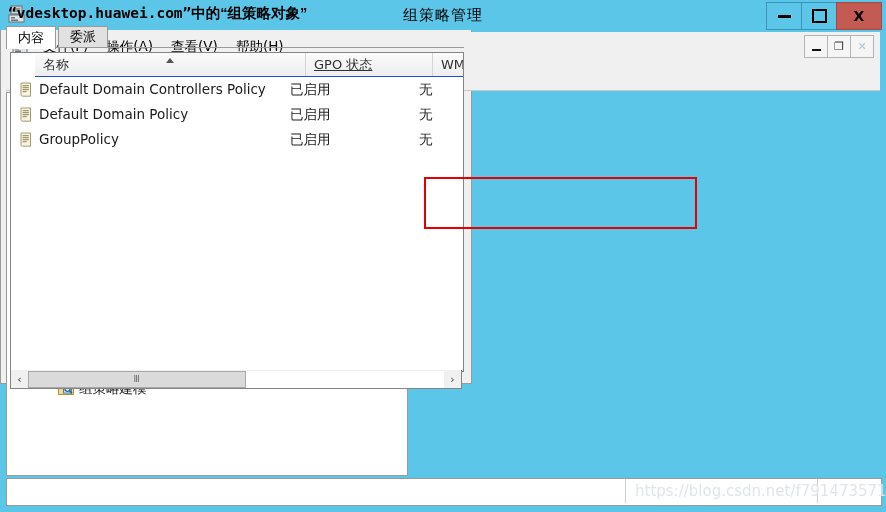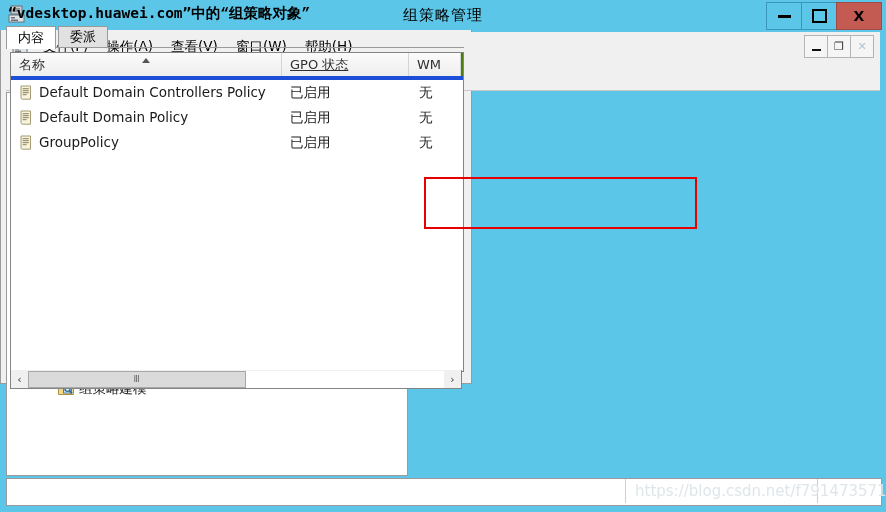--- a/index.html
+++ b/index.html
@@ -59,31 +59,31 @@
   .trow .twist{width:12px;height:20px;display:flex;align-items:center;justify-content:center;flex:0 0 12px;}
   .trow .tico{width:18px;height:18px;flex:0 0 18px;margin-right:4px;display:flex;align-items:center;justify-content:center;}
   .trow .tlbl{font-size:13.5px;color:#1a1a1a;font-family:"DejaVu Sans","Liberation Sans",sans-serif;}
   .trow.sel .tlbl{background:#e4e4e4;padding:1px 3px;margin:-1px -3px;}
   .tri-r{width:0;height:0;border-left:5px solid #5a5a5a;border-top:4px solid transparent;border-bottom:4px solid transparent;}
   .tri-d{width:0;height:0;border-top:5px solid #5a5a5a;border-left:4px solid transparent;border-right:4px solid transparent;}
 
   
   .rtitle{position:absolute;left:8px;top:4px;font-size:14.5px;font-weight:bold;color:#000;
           font-family:"DejaVu Sans Mono","Liberation Mono",monospace;white-space:nowrap;}
-  .rtitle .cn{font-family:Liberation Mono, monospace;}
+  .rtitle .cn{font-family:Liberation Sans, sans-serif;}
   .tabs{position:absolute;left:6px;top:26px;height:22px;display:flex;align-items:flex-start;}
   .tab{height:20px;padding:0 11px;line-height:20px;font-size:13px;color:#000;
        border:1px solid #9a9a9a;border-bottom:none;background:#e1e1e1;margin-right:2px;
        font-family:"DejaVu Sans","Liberation Sans",sans-serif;}
   .tab.active{background:#fff;height:22px;line-height:22px;position:relative;z-index:2;}
   .tabline{position:absolute;left:6px;top:47px;width:458px;height:1px;background:#9a9a9a;}
 
   
   .listbox{position:absolute;left:10px;top:52px;width:452px;height:318px;background:#fff;border:1px solid #848484;overflow:hidden;}
-  .lhead{display:flex;height:23px;background:#4d7c0f;border-bottom:4px solid #1d4ed8;}
+  .lhead{display:flex;height:23px;background:#4d7c0f;border-bottom:1px solid #1d4ed8;margin-left:24px;}
   .lh{position:relative;height:23px;line-height:23px;font-size:13px;color:#303030;padding-left:8px;
       border-right:1px solid #d4d4d4;background:linear-gradient(#fbfbfb,#eeeeee);box-sizing:border-box;
       font-family:"DejaVu Sans","Liberation Sans",sans-serif;overflow:hidden;}
   .sortmark{position:absolute;left:50%;top:5px;width:0;height:0;margin-left:-4px;
             border-bottom:5px solid #555;border-left:4px solid transparent;border-right:4px solid transparent;}
   .lrow{display:flex;height:25px;align-items:center;}
   .lc{height:25px;line-height:25px;font-size:13.5px;color:#1a1a1a;box-sizing:border-box;
       display:flex;align-items:center;overflow:hidden;
       font-family:"DejaVu Sans","Liberation Sans",sans-serif;}
   .lc .gico{width:16px;height:17px;margin:0 6px 0 6px;flex:0 0 16px;}
@@ -138,21 +138,20 @@
         <rect x="3" y="1" width="10" height="7" fill="#c8cdd2" stroke="#6b7176" stroke-width="1"></rect>
         <rect x="1" y="9" width="14" height="7" fill="#dfe3e6" stroke="#6b7176" stroke-width="1"></rect>
         <rect x="3" y="11" width="4" height="1.5" fill="#6b7176"></rect>
         <rect x="3" y="13.5" width="6" height="1.5" fill="#6b7176"></rect>
       </svg>
     </span>
     <div class="menu-items">
       <div class="mi">文件(F)</div>
       <div class="mi">操作(A)</div>
       <div class="mi">查看(V)</div>
-      <div class="mi">窗口(W)</div>
       <div class="mi">帮助(H)</div>
     </div>
     <div class="mdibtns">
       <div class="mdib">
           <span class="mini"></span>
         </div>
       <div class="mdib">❐</div>
       <div class="mdib dim">✕</div>
     </div>
   </div>

